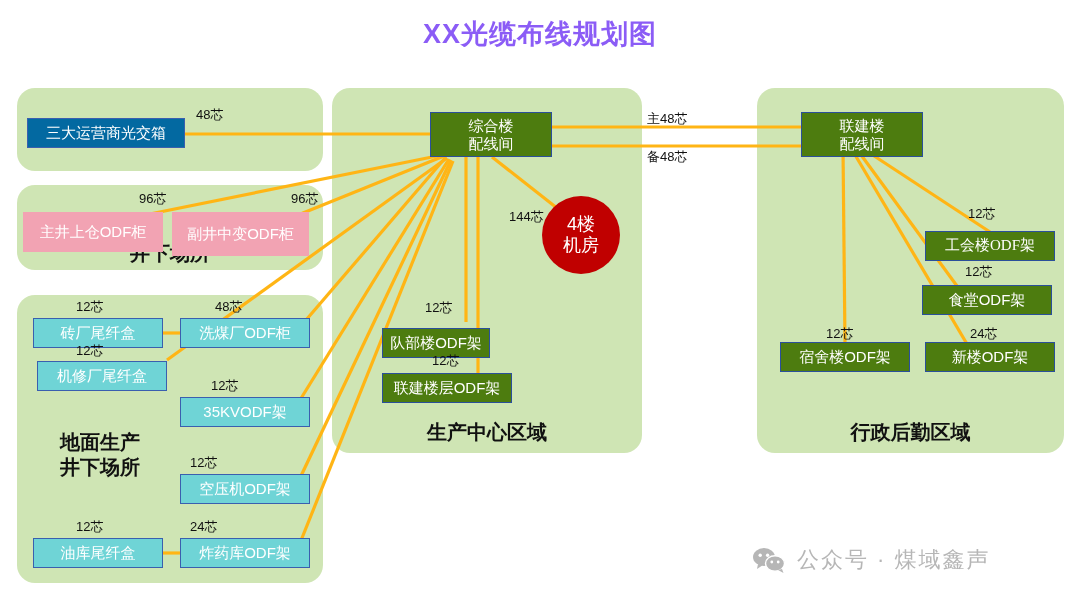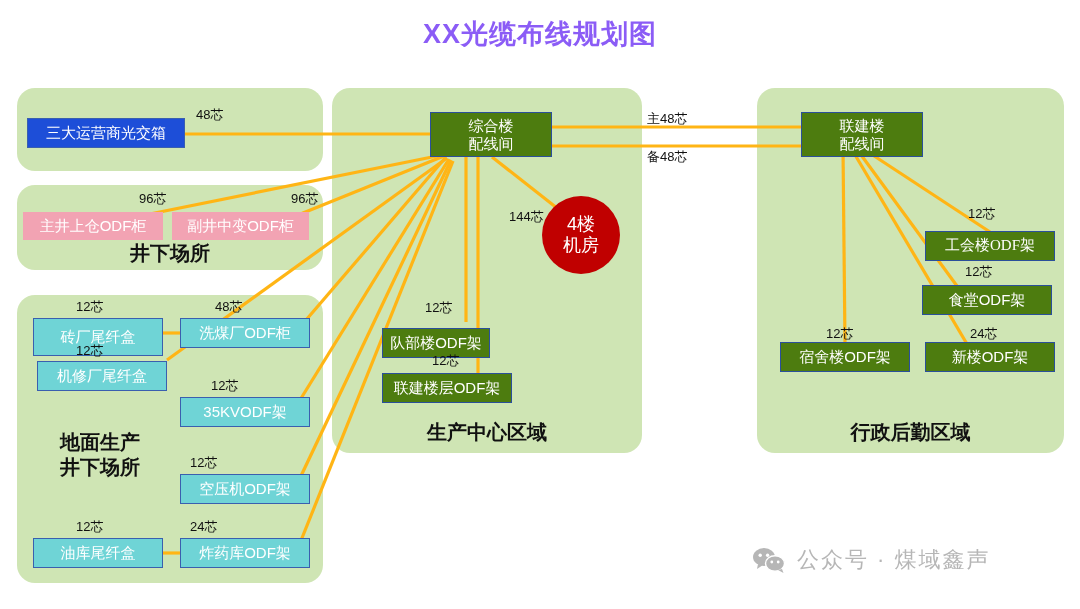--- a/index.html
+++ b/index.html
@@ -26,21 +26,21 @@
 
   
   svg#links{position:absolute;left:0;top:0;width:1080px;height:609px;pointer-events:none;}
   svg#links line, svg#links path{stroke:#FFB515;stroke-width:3.2;fill:none;}
 
   
   .node{
     position:absolute;display:flex;align-items:center;justify-content:center;
     text-align:center;color:#ffffff;line-height:1.15;box-sizing:border-box;
   }
-  .n-orange{background:#1d4ed8;border:1.5px solid #3A5FAF;font-size:15px;}
+  .n-orange{background:#0369a1;border:1.5px solid #3A5FAF;font-size:15px;}
   .n-pink{background:#F2A3B3;border:none;font-size:15px;}
   .n-cyan{background:#6FD4D6;border:1.5px solid #3A5FAF;font-size:15px;}
   .n-blue{background:#4d7c0f;border:1.5px solid #2A4F9B;font-size:15px;}
   .n-circle{
     background:#C00000;border-radius:50%;font-size:18px;font-weight:normal;
     flex-direction:column;
   }
 
   
   .elab{
@@ -113,24 +113,24 @@
 
     <line x1="856" y1="148" x2="957" y2="286"></line>
 
     <line x1="851" y1="148" x2="967" y2="344"></line>
 
     <line x1="843" y1="148" x2="845" y2="344"></line>
   </svg>
 
   <div class="node n-orange" style="left:27px;top:118px;width:158px;height:30px;">三大运营商光交箱</div>
 
-  <div class="node n-pink" style="left:23px;top:212px;width:140px;height:28px;">主井上仓ODF柜</div>
-  <div class="node n-pink" style="left:172px;top:212px;width:137px;height:28px;text-align:right;">副井中变ODF柜</div>
+  <div class="node n-pink" style="left:23px;top:212px;width:140px;height:40px;">主井上仓ODF柜</div>
+  <div class="node n-pink" style="left:172px;top:212px;width:137px;height:44px;text-align:right;">副井中变ODF柜</div>
 
-  <div class="node n-cyan" style="left:33px;top:318px;width:130px;height:38px;">砖厂尾纤盒</div>
+  <div class="node n-cyan" style="left:33px;top:318px;width:130px;height:30px;">砖厂尾纤盒</div>
   <div class="node n-cyan" style="left:180px;top:318px;width:130px;height:30px;">洗煤厂ODF柜</div>
   <div class="node n-cyan" style="left:37px;top:361px;width:130px;height:30px;">机修厂尾纤盒</div>
   <div class="node n-cyan" style="left:180px;top:397px;width:130px;height:30px;">35KVODF架</div>
   <div class="node n-cyan" style="left:180px;top:474px;width:130px;height:30px;">空压机ODF架</div>
   <div class="node n-cyan" style="left:33px;top:538px;width:130px;height:30px;">油库尾纤盒</div>
   <div class="node n-cyan" style="left:180px;top:538px;width:130px;height:30px;">炸药库ODF架</div>
 
   <div class="node n-blue" style="left:430px;top:112px;width:122px;height:45px;">
     <span style="white-space:pre-line;">综合楼
 配线间</span>

